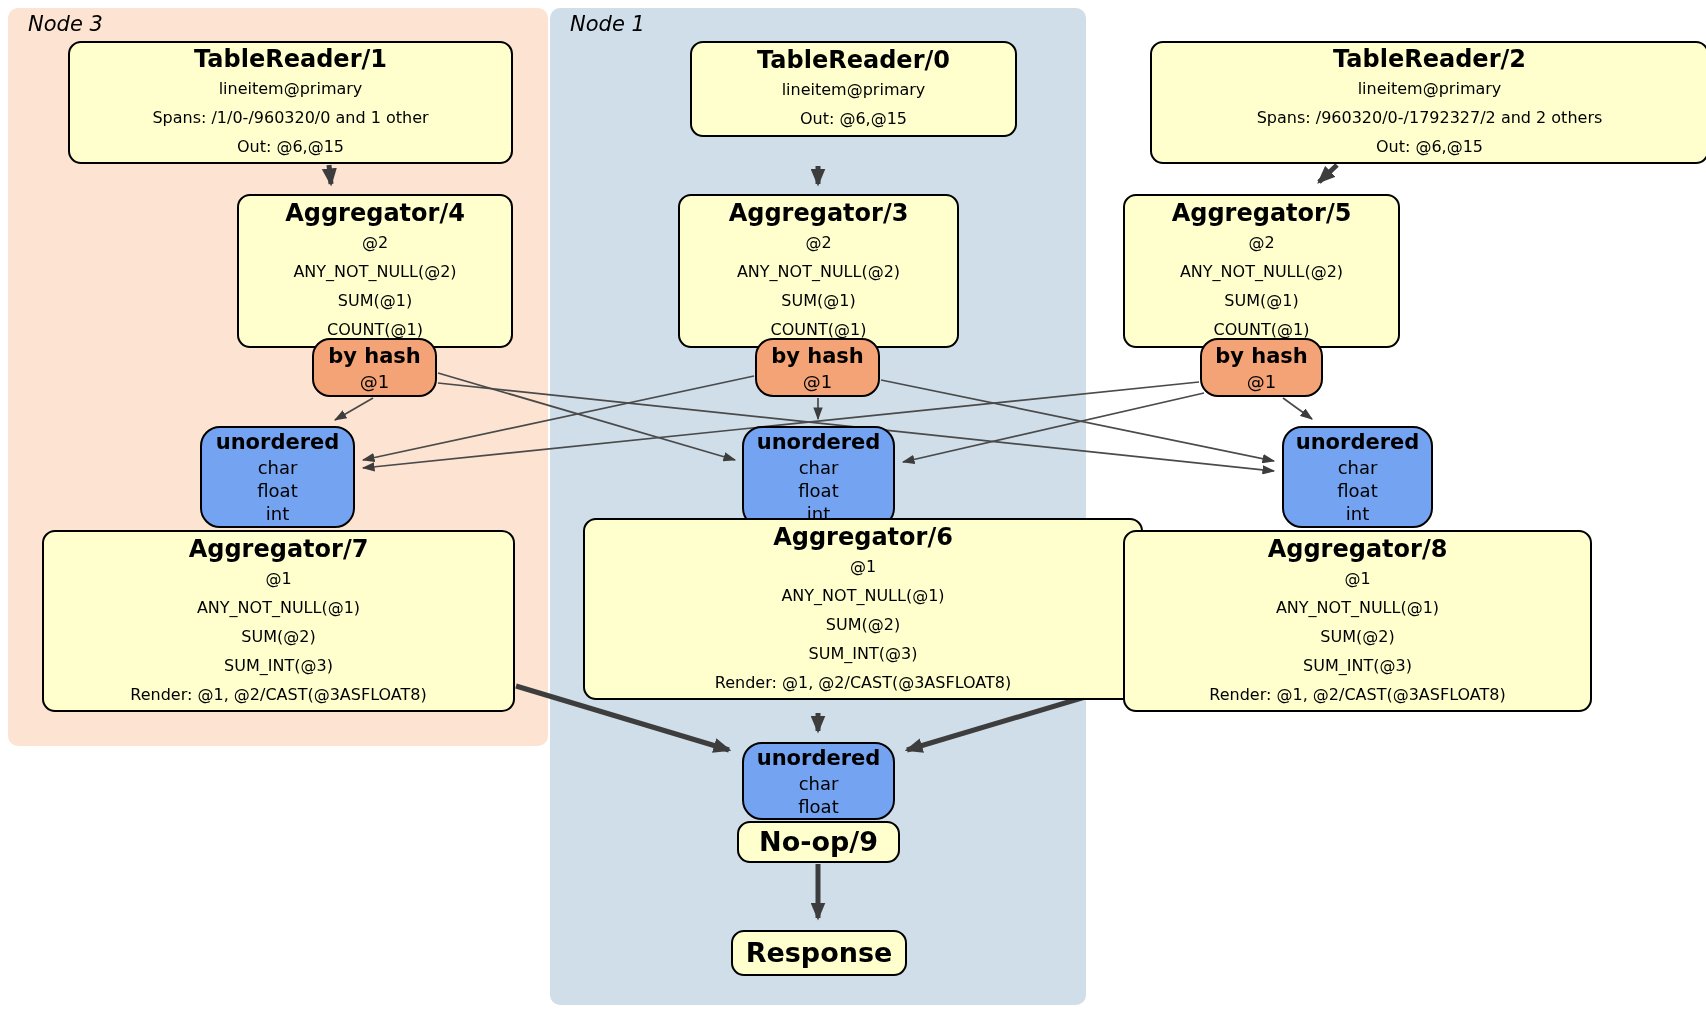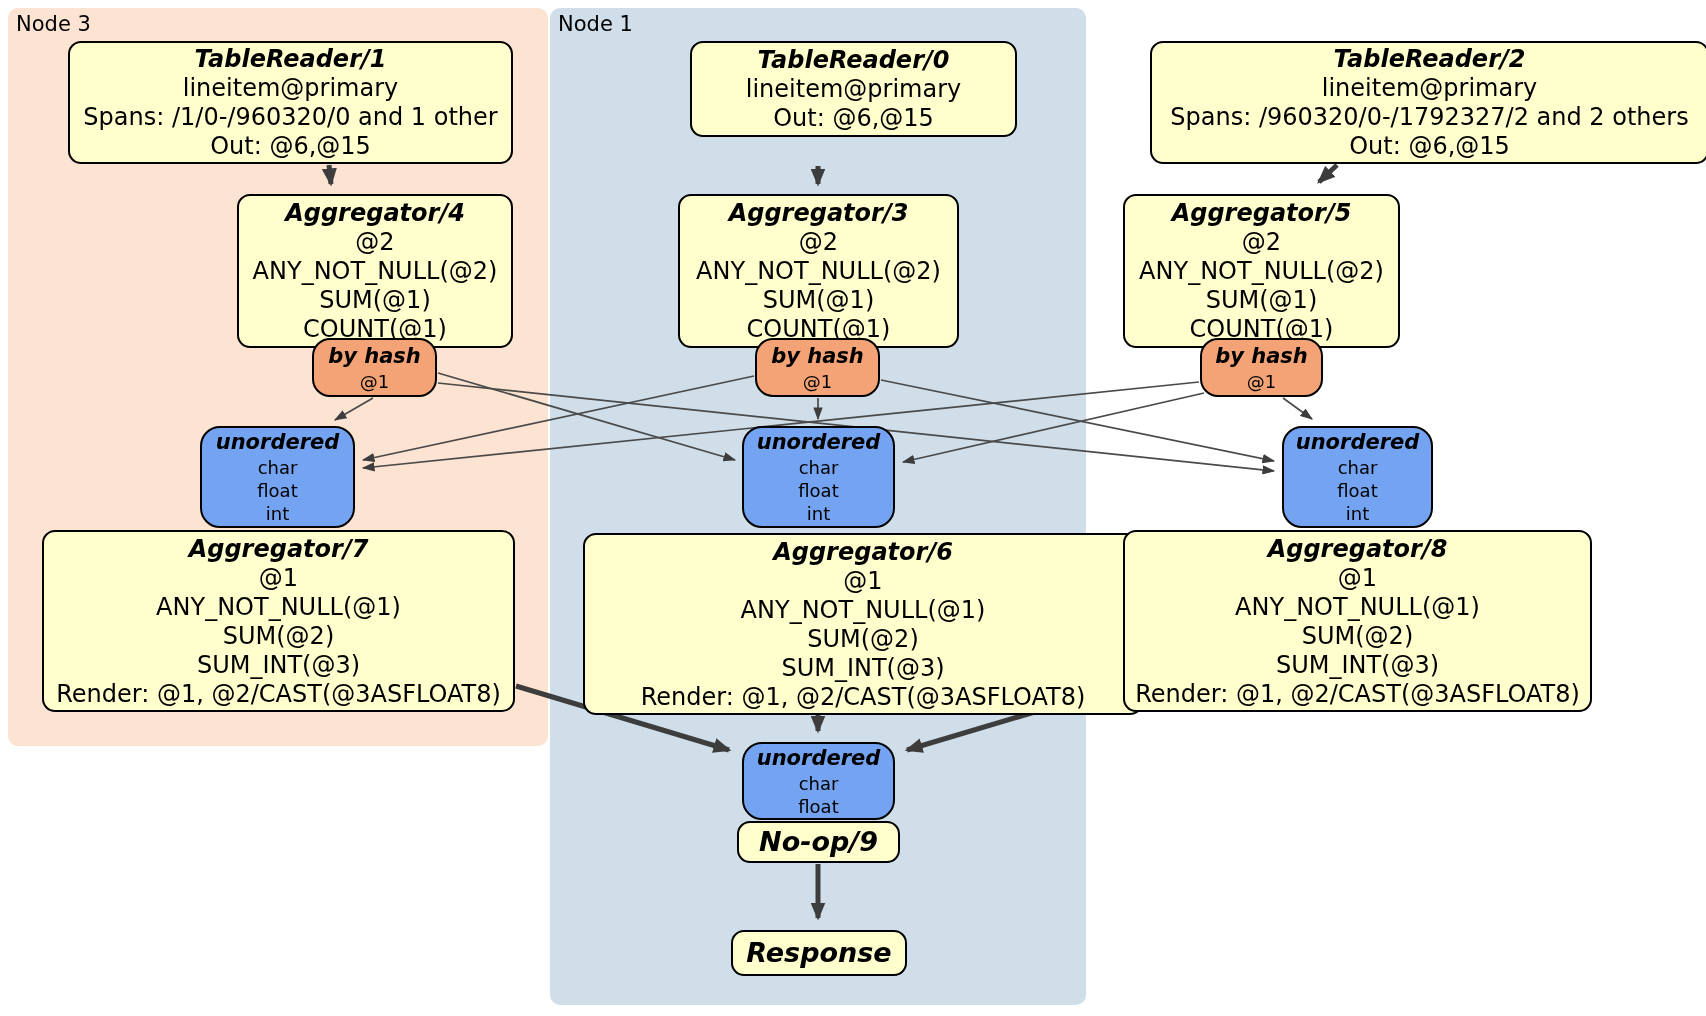--- a/index.html
+++ b/index.html
@@ -5,49 +5,49 @@
   html,body{margin:0;padding:0;background:#ffffff;}
   .stage{
     position:relative;width:1706px;height:1016px;background:#ffffff;
     font-family:"DejaVu Sans","Liberation Sans",sans-serif;color:#000;
     overflow:hidden;
   }
   .cluster{position:absolute;border-radius:10px;z-index:0;}
   .cluster-node3{left:8px;top:8px;width:540px;height:738px;background:#fce3d2;}
   .cluster-node1{left:550px;top:8px;width:536px;height:997px;background:#cfdee9;}
   .cluster-node2{left:1094px;top:8px;width:604px;height:738px;background:#e9f0fa;}
-  .cluster-label{position:absolute;left:8px;top:4px;font-size:21px;}
+  .cluster-label{position:absolute;left:20px;top:4px;font-size:21px;font-style:italic;}
   .edges{position:absolute;left:0;top:0;z-index:1;}
   .box{
     position:absolute;display:flex;flex-direction:column;justify-content:center;
     align-items:center;text-align:center;border:2px solid #000;box-sizing:border-box;
   }
   .yellow{background:#ffffce;border-radius:13px;z-index:3;}
   .router{background:#f4a376;border-radius:18px;z-index:4;}
   .sync{background:#74a3f1;border-radius:20px;z-index:2;}
-  .title{font-weight:bold;font-size:24px;line-height:30px;white-space:nowrap;font-style:italic;}
-  .line{font-size:24px;line-height:29px;white-space:nowrap;}
+  .title{font-weight:bold;font-size:24px;line-height:30px;white-space:nowrap;}
+  .line{font-size:16px;line-height:29px;white-space:nowrap;}
   .router .title,.sync .title{font-size:21px;line-height:27px;}
   .router .line,.sync .line{font-size:18px;line-height:23px;}
   .big .title{font-size:27px;line-height:32px;}
   
   .tr1{left:68px;top:41px;width:445px;height:123px;}
   .tr0{left:690px;top:41px;width:327px;height:96px;}
   .tr2{left:1126px;top:41px;width:559px;height:123px;margin-left:24px;}
   .agg4{left:237px;top:194px;width:276px;height:154px;}
   .agg3{left:678px;top:194px;width:281px;height:154px;}
   .agg5{left:1123px;top:194px;width:277px;height:154px;}
   .bhL{left:312px;top:338px;width:125px;height:59px;}
   .bhM{left:755px;top:338px;width:125px;height:59px;}
   .bhR{left:1200px;top:338px;width:123px;height:59px;}
   .uoL{left:200px;top:426px;width:155px;height:102px;}
   .uoM{left:742px;top:426px;width:153px;height:102px;}
   .uoR{left:1282px;top:426px;width:151px;height:102px;}
   .agg7{left:42px;top:530px;width:473px;height:182px;}
-  .agg6{left:583px;top:533px;width:560px;height:182px;}
+  .agg6{left:583px;top:518px;width:560px;height:182px;}
   .agg8{left:1123px;top:530px;width:469px;height:182px;}
   .uoF{left:742px;top:742px;width:153px;height:78px;}
   .noop{left:737px;top:821px;width:163px;height:42px;}
   .resp{left:731px;top:930px;width:176px;height:46px;}
 </style>
 </head>
 <body>
 
 <div class="stage">
 

